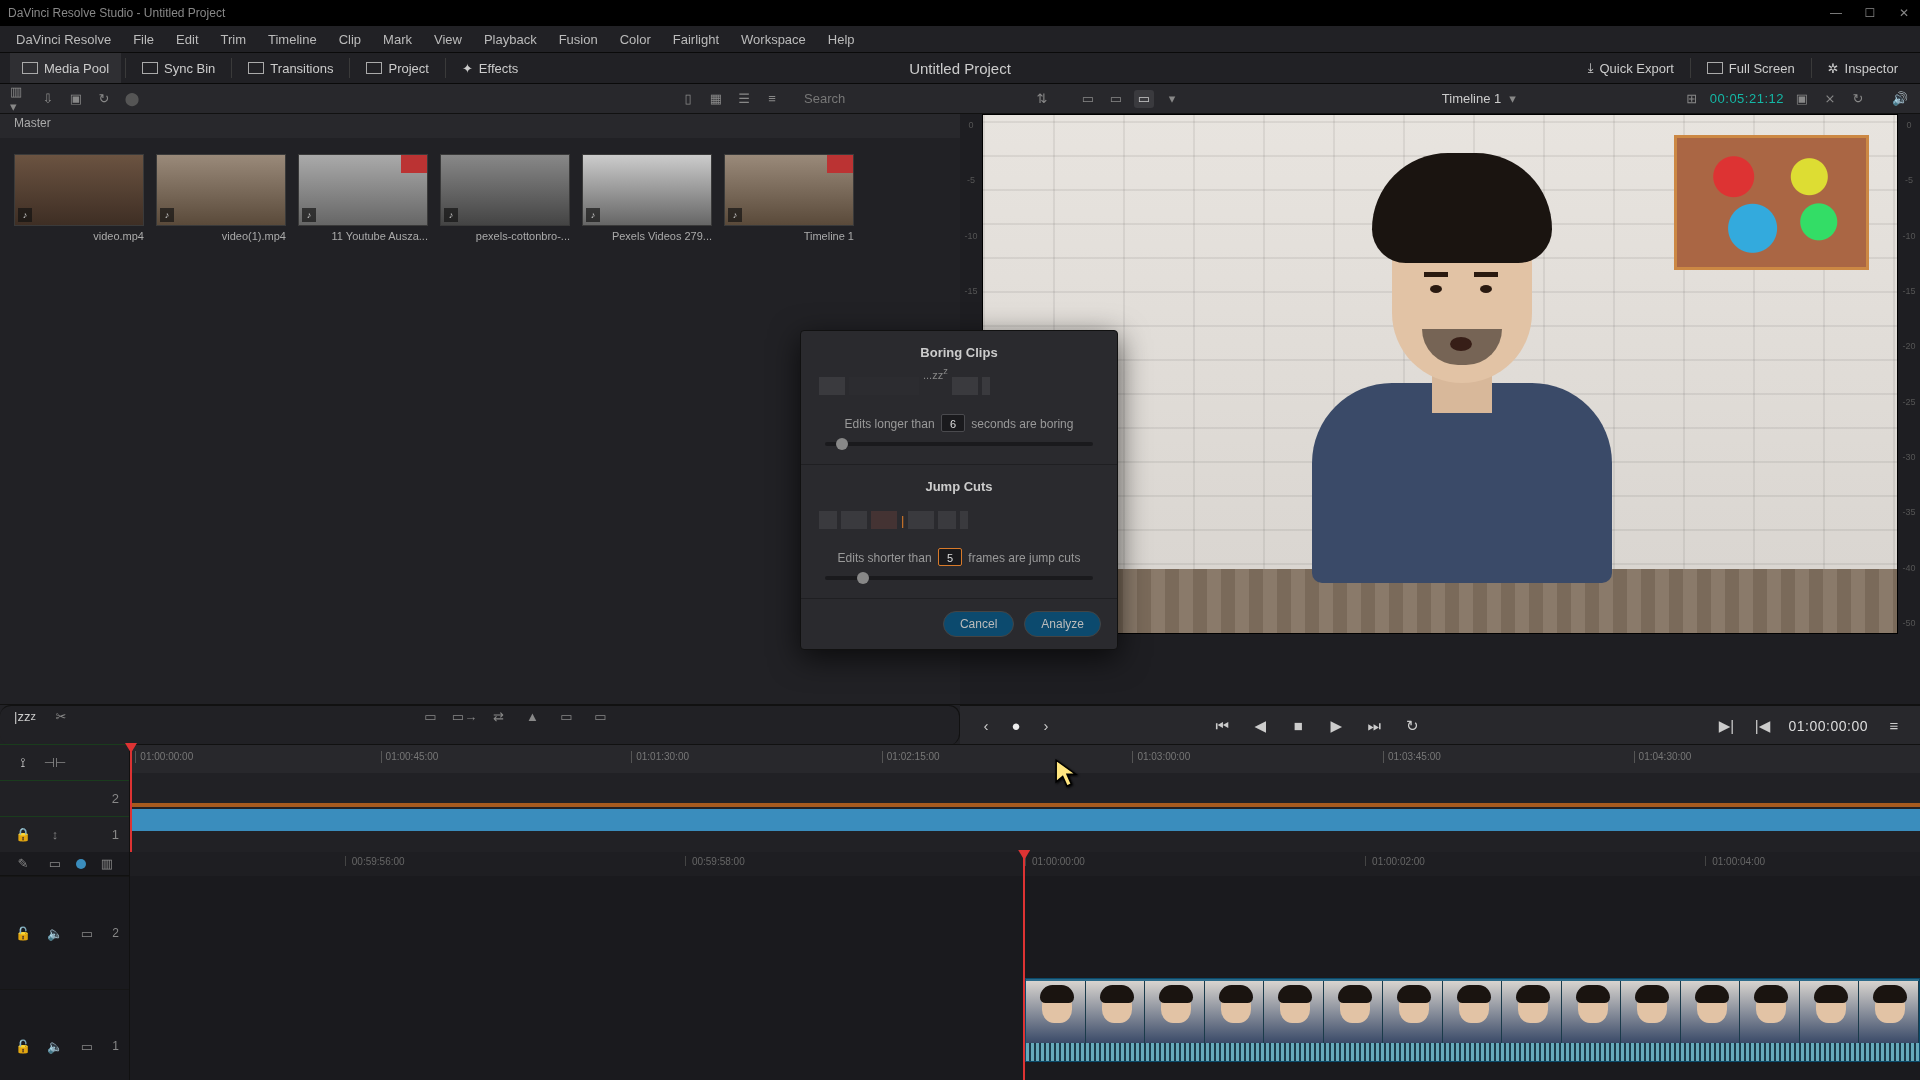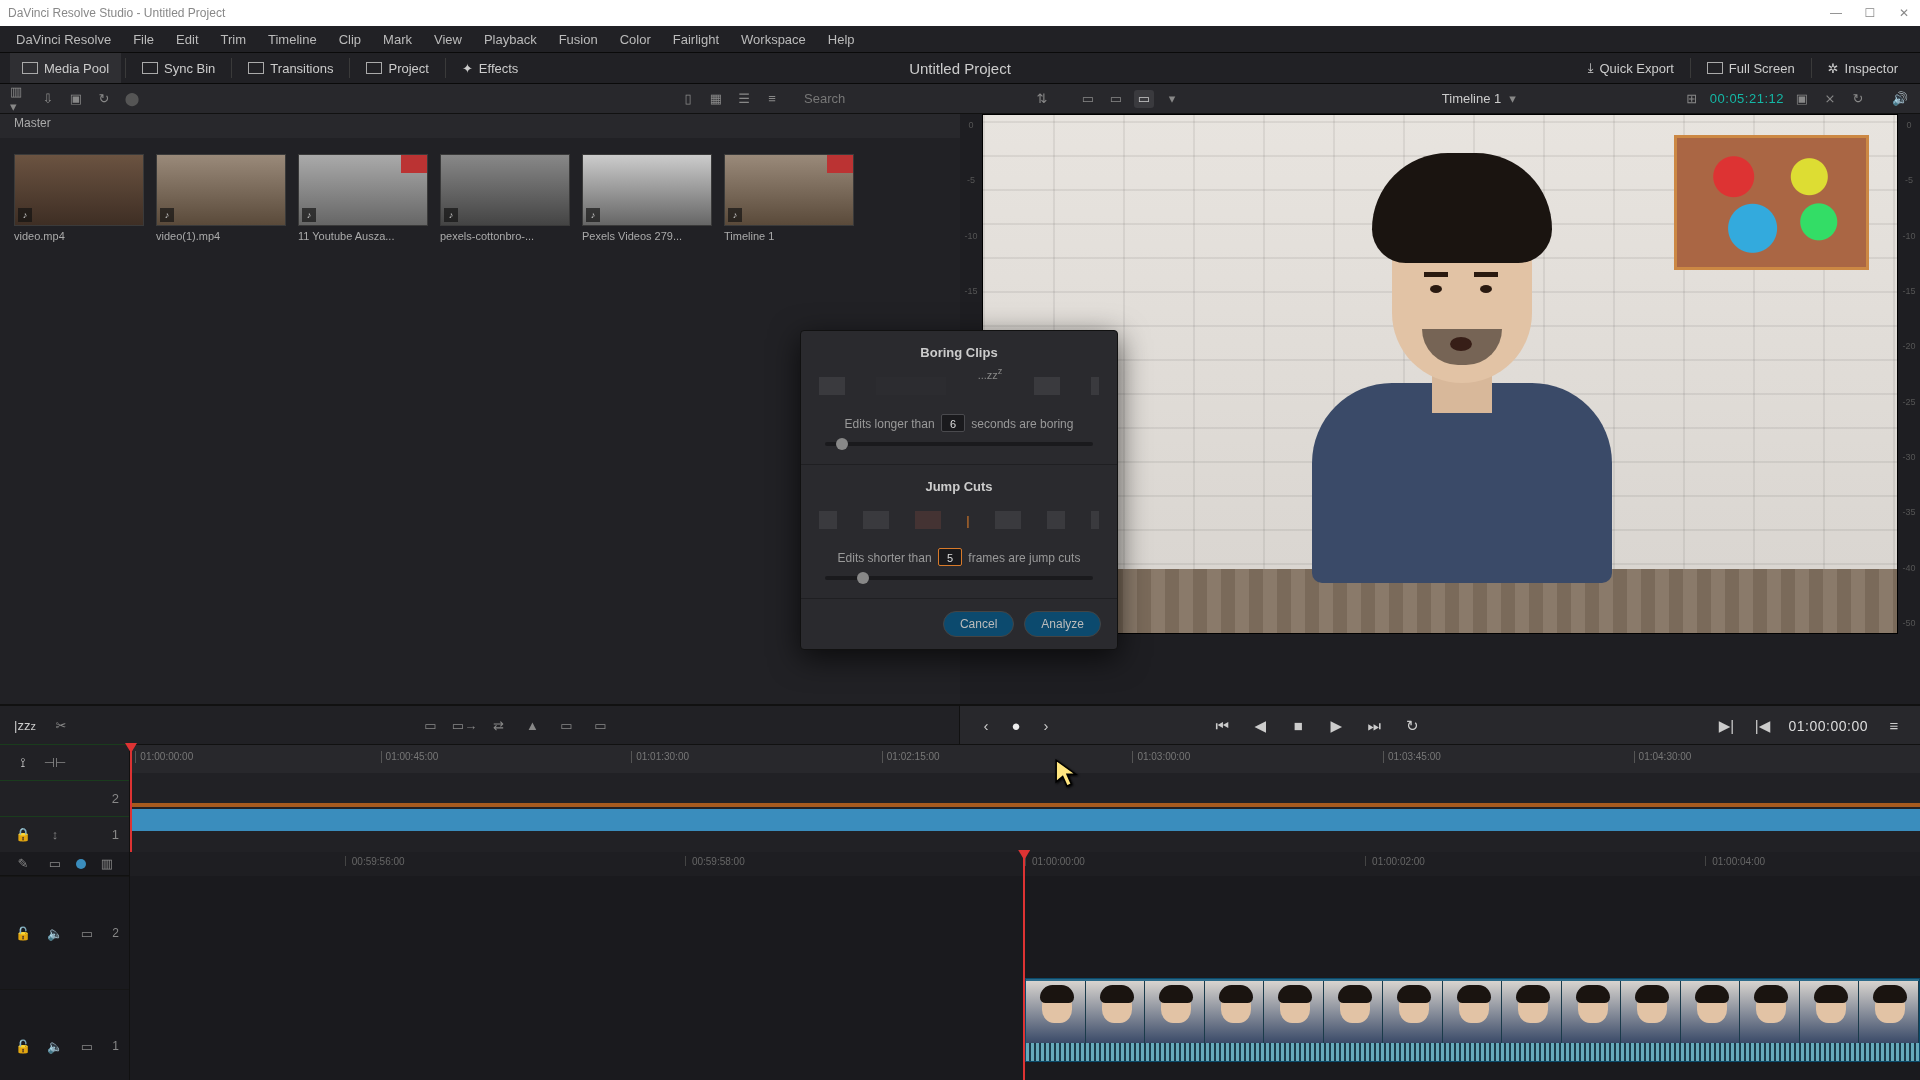--- a/index.html
+++ b/index.html
@@ -1,19 +1,19 @@
 <!DOCTYPE html>
 <html><head>
 <meta charset="utf-8">
 <style>
 * { margin: 0; padding: 0; box-sizing: border-box; font-family: -apple-system, "Segoe UI", Arial, sans-serif; }
 body { background: #1a1a1a; color: #bbb; width: 1920px; height: 1080px; overflow: hidden; position: relative; font-size: 13px; }
 
 
-.titlebar { height: 26px; background: #ffffff; display: flex; align-items: center; padding: 0 8px; font-size: 12px; color: #888; }
+.titlebar { height: 26px; background: #000000; display: flex; align-items: center; padding: 0 8px; font-size: 12px; color: #888; }
 .titlebar .win-controls { margin-left: auto; display: flex; gap: 18px; }
 .titlebar .win-controls span { width: 16px; text-align: center; }
 
 
 .menubar { height: 26px; background: #212125; display: flex; align-items: center; gap: 2px; padding: 0 6px; font-size: 13px; color: #bbb; }
 .menubar span { padding: 3px 10px; }
 
 
 .toptoolbar { height: 32px; background: #212125; border-top: 1px solid #0a0a0a; border-bottom: 1px solid #0a0a0a; display: flex; align-items: center; padding: 0 10px; }
 .tool-btn { display: flex; align-items: center; gap: 6px; padding: 0 12px; height: 100%; color: #ccc; font-size: 13px; }
@@ -31,21 +31,21 @@
 
 
 .main { display: flex; height: 590px; }
 .media-pool { width: 960px; background: #212125; display: flex; flex-direction: column; }
 .pool-header { height: 24px; background: #28282c; padding: 2px 14px; color: #aaa; font-size: 12px; }
 .pool-items { display: flex; gap: 12px; padding: 16px 14px; flex-wrap: wrap; }
 .clip { width: 130px; display: flex; flex-direction: column; align-items: center; gap: 4px; }
 .thumb { width: 130px; height: 72px; background: #555; position: relative; border: 1px solid #3a3a3a; }
 .thumb .audio-ico { position: absolute; bottom: 3px; left: 3px; width: 14px; height: 14px; background: #111a; display: flex; align-items: center; justify-content: center; color: #ccc; font-size: 9px; }
 .thumb .corner { position: absolute; top: 0; right: 0; width: 26px; height: 18px; background: #b33; }
-.cliplabel { font-size: 11px; color: #aaa; text-align: left; white-space: nowrap; overflow: hidden; text-overflow: ellipsis; width: 100%; }
+.cliplabel { font-size: 11px; color: #aaa; text-align: right; white-space: nowrap; overflow: hidden; text-overflow: ellipsis; width: 100%; }
 .thumb.t1 { background: linear-gradient(#6b5341, #3e2e24); }
 .thumb.t2 { background: linear-gradient(#9a8a7a, #5a4a3a); }
 .thumb.t3 { background: linear-gradient(#aaa, #666); }
 .thumb.t4 { background: linear-gradient(#888, #444); }
 .thumb.t5 { background: linear-gradient(#ccc, #666); }
 .thumb.t6 { background: linear-gradient(#9a8a7a, #5a4a3a); }
 
 
 .viewer-wrap { flex: 1; background: #1e1e22; display: flex; flex-direction: column; }
 .viewer { height: 520px; display: flex; }
@@ -76,21 +76,21 @@
 
 
 .transport { height: 40px; background: #28282c; display: flex; align-items: center; padding: 0 16px; gap: 18px; border-top: 1px solid #111; }
 .transport .t-left { display:flex; gap:10px; align-items:center; }
 .transport .center { margin: 0 auto; display:flex; gap:18px; align-items:center; }
 .transport .t-right { display:flex; gap:16px; align-items:center; margin-left:auto; }
 .tbtn { color:#ccc; font-size:15px; width:20px; text-align:center; }
 .tc-right { color:#ddd; font-size:14px; letter-spacing:0.5px; }
 
 
-.cuttools { height: 40px; background: #212125; display: flex; align-items:center; padding: 0 14px; gap: 14px; border-top: 1px solid #111; }
+.cuttools { height: 40px; background: #212125; display: flex; align-items:flex-start; padding: 0 14px; gap: 14px; border-top: 1px solid #111; border-radius: 11px; }
 .cuttools .group { display:flex; gap:12px; }
 .ic { width:22px; height:20px; display:flex; align-items:center; justify-content:center; color:#888; font-size:13px; }
 
 
 .tl-upper { height: 108px; background: #212125; display:flex; }
 .tl-up-head { width: 130px; border-right:1px solid #111; display:flex; flex-direction:column; }
 .tl-up-head .row { flex:1; display:flex; align-items:center; justify-content:flex-start; gap:10px; padding-left:12px; color:#888; border-top:1px solid #1616; }
 .track-num { margin-left:auto; margin-right:10px; color:#888; }
 .tl-up-body { flex:1; position:relative; border-top:1px solid #111; }
 .ruler { height:28px; background:#28282c; position:relative; font-size:10px; color:#777; }
@@ -115,21 +115,21 @@
 .clip-lower .frame { width:62px; height:62px; background:linear-gradient(#d8d4cf,#3a4a68); margin-top:2px; border-right:1px solid #1a3a4a; position:relative; }
 .clip-lower .frame::before { content:''; position:absolute; top:8px; left:16px; width:30px; height:34px; background:#e2c3a5; border-radius:50% 50% 40% 40%; }
 .clip-lower .frame::after { content:''; position:absolute; top:4px; left:14px; width:34px; height:18px; background:#1a1410; border-radius:18px 18px 8px 8px; }
 .clip-lower .wave { position:absolute; bottom:0; left:0; right:0; height:18px; background: repeating-linear-gradient(90deg,#6ab 0 3px, transparent 3px 5px), #1a3a4a; }
 
 
 .overlay { position:absolute; top:330px; left:800px; width:318px; background:#2a2a2e; border:1px solid #111; border-radius:4px; box-shadow:0 8px 30px #000a; z-index:50; }
 .dlg-title { text-align:center; padding:10px; color:#ccc; font-size:13px; border-bottom:1px solid #1a1a1a; }
 .dlg-sec { padding:14px 18px; border-bottom:1px solid #1f1f22; }
 .dlg-sec h4 { text-align:center; color:#ccc; font-size:13px; font-weight:600; margin-bottom:12px; }
-.illus { height:28px; display:flex; gap:4px; align-items:center; justify-content:space-between; margin-bottom:14px; }
+.illus { height:28px; display:flex; gap:4px; align-items:center; justify-content:flex-start; margin-bottom:14px; }
 .illus .seg { height:18px; background:#3a3a3e; }
 .illus .seg.w1{width:26px} .illus .seg.w2{width:70px;background:#2c2c30} .illus .seg.w3{width:18px} .illus .seg.w4{width:8px}
 .illus .zzz { color:#888; font-size:11px; align-self:flex-start; margin-top:-6px; }
 .sentence { text-align:center; color:#999; font-size:12px; margin-bottom:10px; }
 .numbox { display:inline-block; width:24px; height:18px; line-height:18px; text-align:center; background:#1a1a1d; border:1px solid #4a4a4e; color:#ddd; font-size:11px; border-radius:2px; margin:0 3px; }
 .numbox.sel { border-color:#d87a2a; }
 .slider { height:4px; background:#1a1a1d; border-radius:2px; position:relative; margin:4px 6px; }
 .slider .knob { position:absolute; top:-4px; width:12px; height:12px; background:#888; border-radius:50%; }
 .dlg-actions { display:flex; justify-content:flex-end; gap:10px; padding:12px 16px; }
 .dlg-btn { padding:5px 16px; border:1px solid #444; border-radius:14px; color:#bbb; font-size:12px; background:#0c4a6e; }

